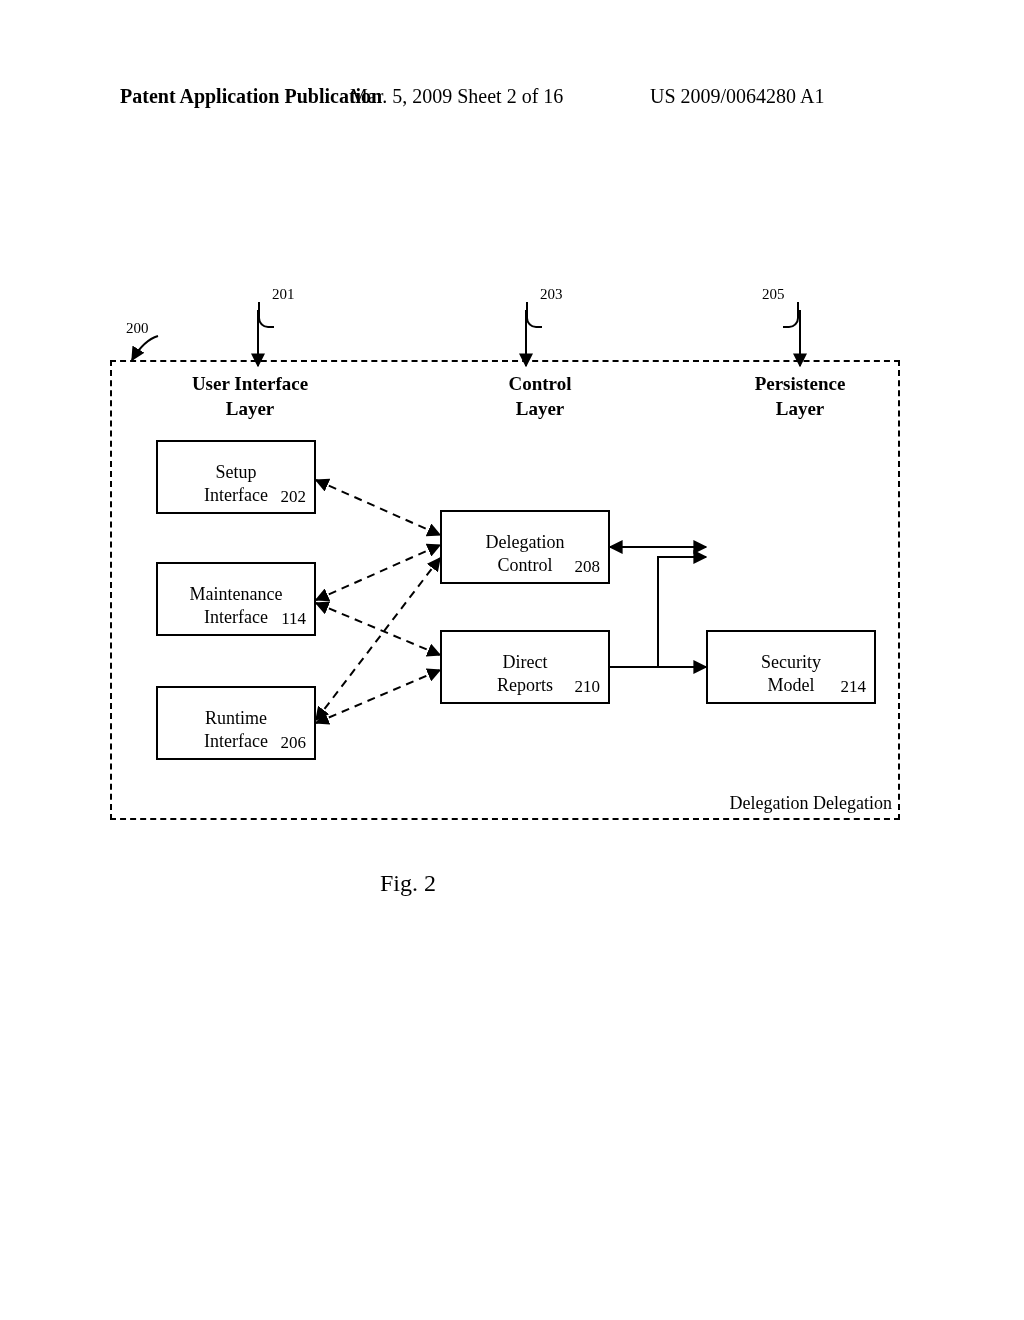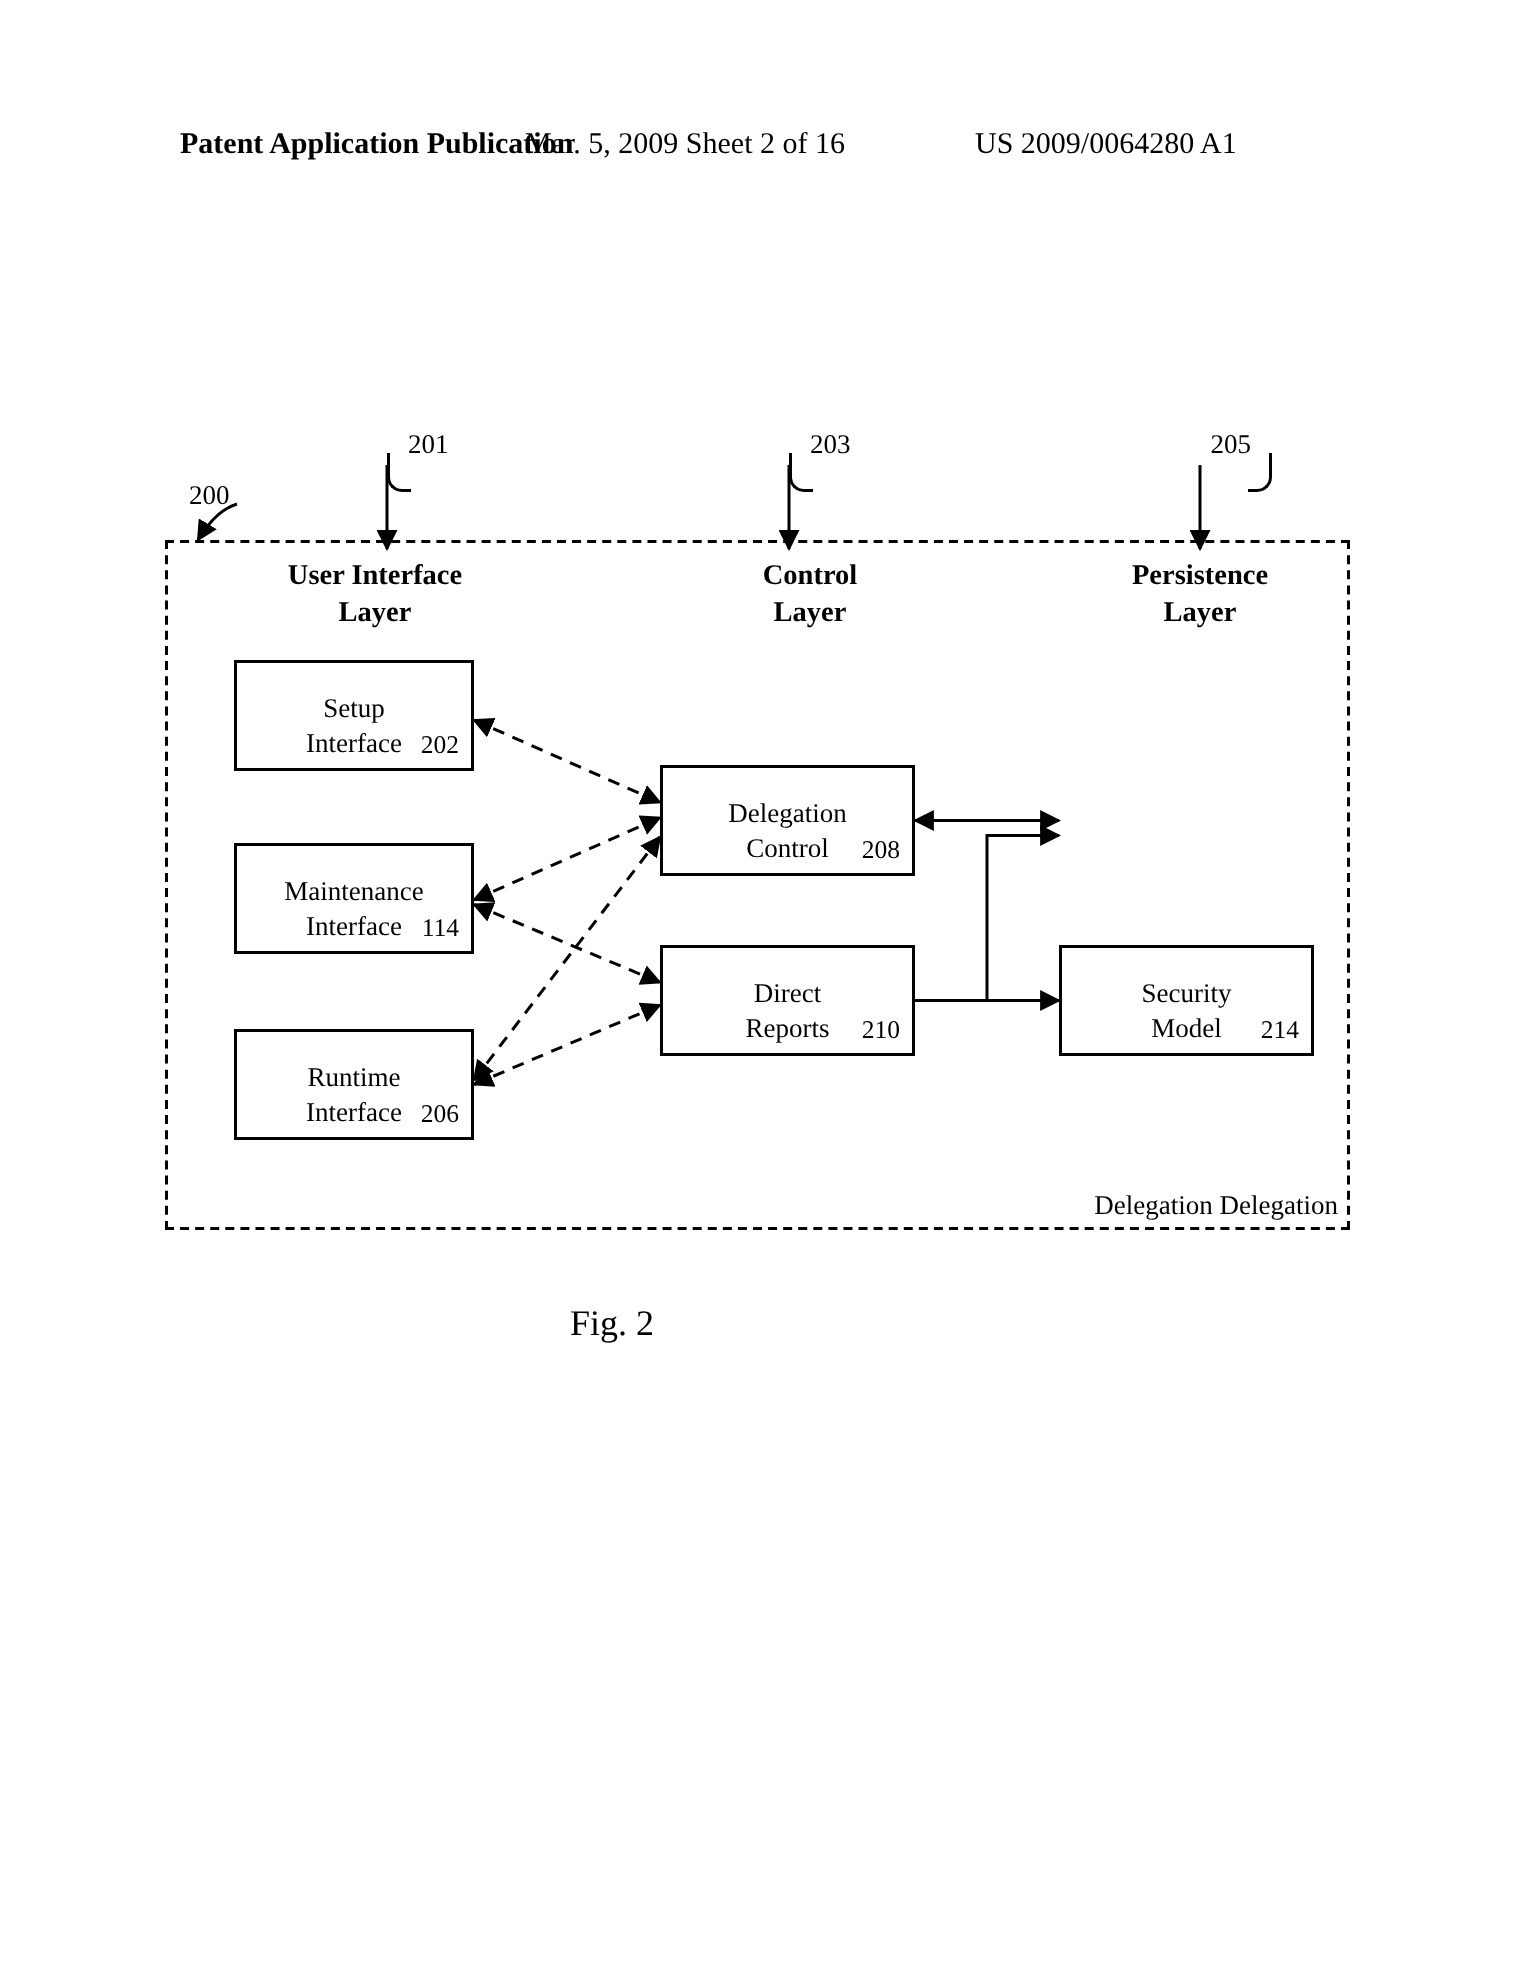--- a/index.html
+++ b/index.html
@@ -17,39 +17,39 @@
 .layer-title.lpl{left:590px}
 .b{position:absolute;border:2px solid #000;background:#fff;box-sizing:border-box;text-align:center;font-size:18px;line-height:1.3;padding-top:19px}
 .b .num{position:absolute;right:8px;bottom:4px;font-size:17px}
 .b-setup{left:46px;top:130px;width:160px;height:74px}
 .b-maint{left:46px;top:252px;width:160px;height:74px}
 .b-runtime{left:46px;top:376px;width:160px;height:74px}
 .b-deleg{left:330px;top:200px;width:170px;height:74px}
 .b-direct{left:330px;top:320px;width:170px;height:74px}
 .b-data{left:596px;top:200px;width:170px;height:74px}
 .b-sec{left:596px;top:320px;width:170px;height:74px}
-.ref,.ref-hook,.ref-200{position:absolute;font-size:18px}
+.ref,.ref-hook,.ref-200{position:absolute;font-size:15px}
 .ref-hook::after{content:"";position:absolute;left:-14px;top:16px;width:14px;height:24px;border-left:2px solid #000;border-bottom:2px solid #000;border-bottom-left-radius:10px}
 .ref-hook.right::after{left:auto;right:-14px;border-left:none;border-right:2px solid #000;border-bottom-left-radius:0;border-bottom-right-radius:10px}
 .fig{position:absolute;left:0;top:870px;width:816px;text-align:center;font-size:24px}
 svg.overlay{position:absolute;left:0;top:0;width:790px;height:510px;overflow:visible;pointer-events:none}
 </style>
 </head>
 <body>
 
 <div class="page">
   <div class="hdr left">Patent Application Publication</div>
   <div class="hdr center">Mar. 5, 2009  Sheet 2 of 16</div>
   <div class="hdr right">US 2009/0064280 A1</div>
 
   <div class="diagram">
 
     <div class="ref-hook" style="left:162px;top:-24px">201</div>
     <div class="ref-hook" style="left:430px;top:-24px">203</div>
-    <div class="ref-hook right" style="left:697px;top:-24px">205</div>
+    <div class="ref-hook right" style="left:652px;top:-24px">205</div>
 
     <div class="ref" style="left:16px;top:10px">200</div>
 
     <div class="framework">
       <div class="fw-label">Delegation Delegation</div>
     </div>
 
     <div class="layer-title lui">User Interface<br>Layer</div>
     <div class="layer-title lcl">Control<br>Layer</div>
     <div class="layer-title lpl">Persistence<br>Layer</div>

